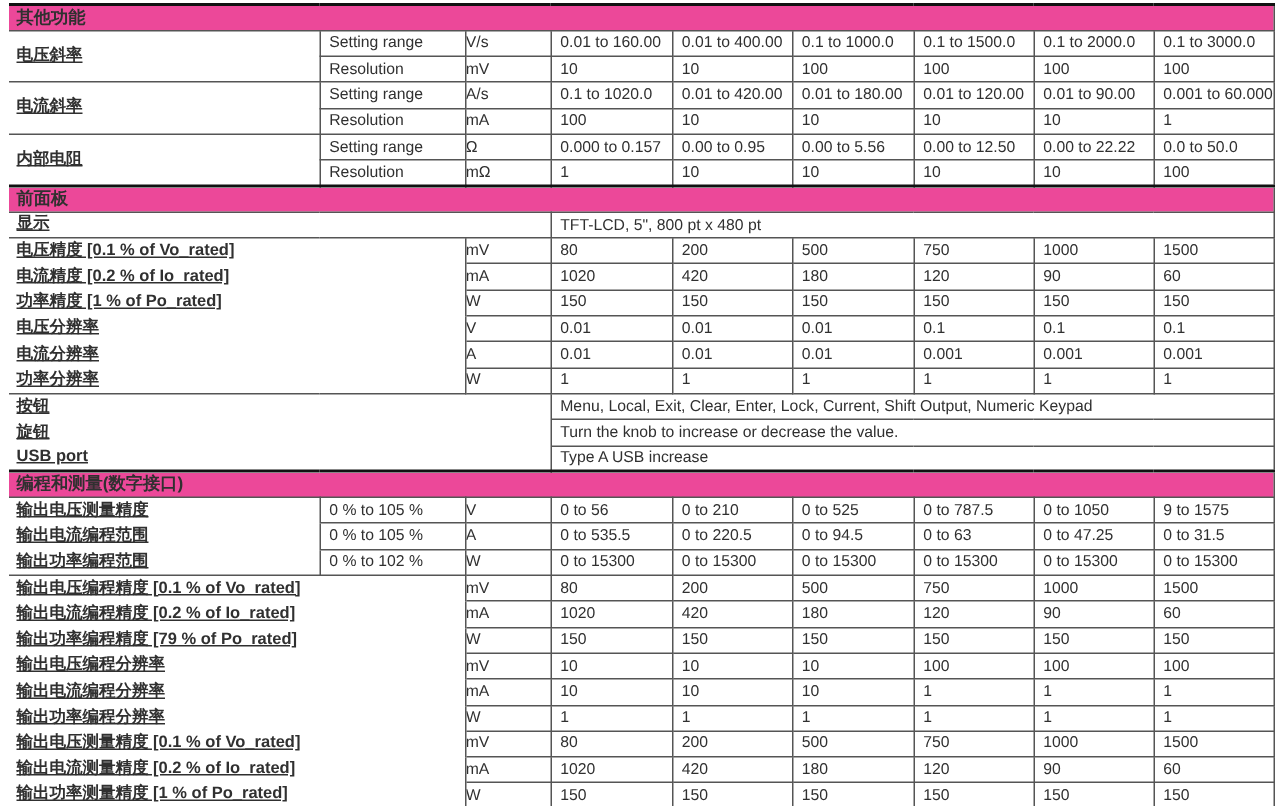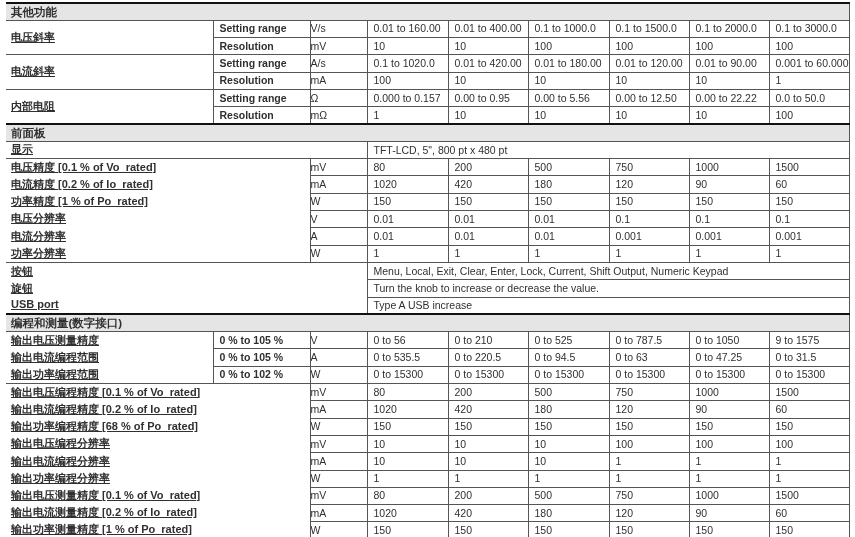--- a/index.html
+++ b/index.html
@@ -6,23 +6,23 @@
   body{font-family:"Liberation Sans","DejaVu Sans",sans-serif;color:#303030;}
   .wrap{padding:2px 6px 0 6px;}
   table{border-collapse:collapse;table-layout:fixed;width:843px;
         border-top:2px solid #111;border-bottom:2px solid #111;}
   tr{height:17.3px;}
   td{font-size:10.5px;line-height:1.05;padding:0 2px 0 6px;
      border-right:1px solid #555;border-bottom:1px solid #555;
      overflow:hidden;white-space:nowrap;vertical-align:middle;}
   td.lbl{border-bottom:none;font-weight:bold;font-size:11px;padding-left:5px;text-decoration:underline;}
   td.lbl.bb{border-bottom:1px solid #555;}
-  td.sub{font-weight:bold;margin-top:36px;}
+  td.sub{font-weight:normal;margin-top:36px;}
   td.unit{text-align:left;padding:0;}
-  td.sec{background:#e5e5e5;font-weight:bold;font-size:11.5px;
+  td.sec{background:#ec4899;font-weight:bold;font-size:11.5px;
          border-top:2px solid #111;padding-left:5px;}
 </style>
 </head>
 <body>
 
 <div class="wrap">
 <table>
 <colgroup>
   <col style="width:207px">
         <col style="width:97px">
@@ -241,21 +241,21 @@
     <td class="lbl" colspan="2">输出电流编程精度 [0.2 % of Io_rated]</td>
     <td class="unit">mA</td>
     <td>1020</td>
     <td>420</td>
     <td>180</td>
     <td>120</td>
     <td>90</td>
     <td>60</td>
   </tr>
   <tr>
-    <td class="lbl" colspan="2">输出功率编程精度 [68 % of Po_rated]</td>
+    <td class="lbl" colspan="2">输出功率编程精度 [79 % of Po_rated]</td>
     <td class="unit">W</td>
     <td>150</td>
     <td>150</td>
     <td>150</td>
     <td>150</td>
     <td>150</td>
     <td>150</td>
   </tr>
   <tr>
     <td class="lbl" colspan="2">输出电压编程分辨率</td>

